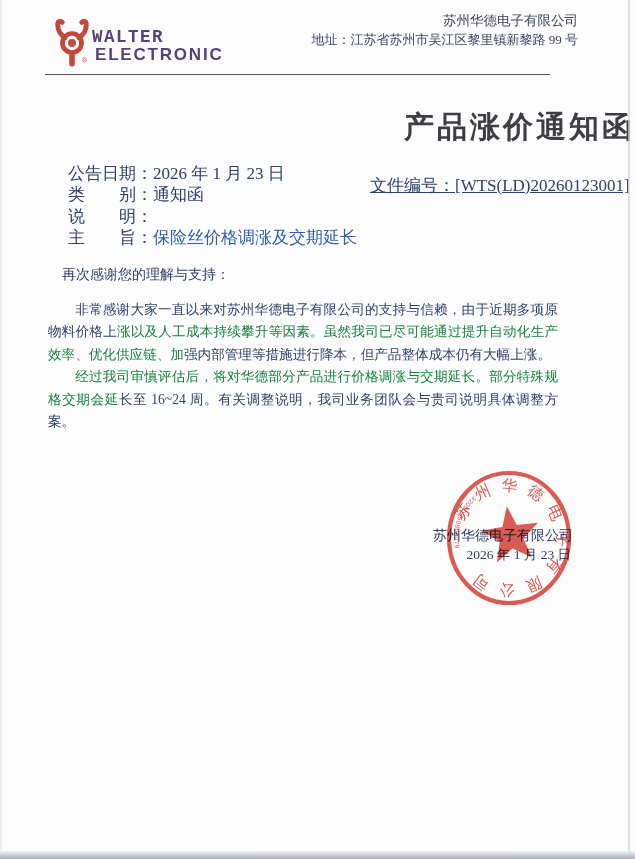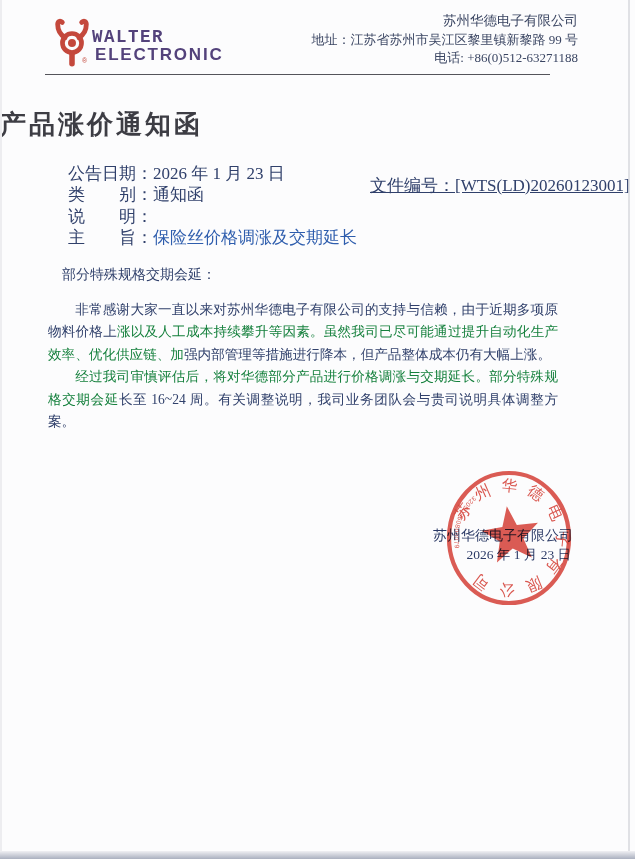--- a/index.html
+++ b/index.html
@@ -25,22 +25,22 @@
     font-family:"Liberation Sans",sans-serif;
   }
   .contact{
     position:absolute;right:57px;top:12px;text-align:right;
     font-size:13px;line-height:18.5px;color:#3a4562;white-space:nowrap;
   }
   .contact .company{font-size:13.5px;}
   .rule{position:absolute;left:45px;top:74px;width:505px;height:0;border-top:1.5px solid #54545a;}
   
   .doc-title{
-    position:absolute;left:0;right:0;top:107px;text-align:left;
-    font-size:26px;letter-spacing:3px;font-weight:600;color:#3d3d44;
+    position:absolute;left:0;right:0;top:107px;text-align:right;
+    font-size:30px;letter-spacing:3px;font-weight:600;color:#3d3d44;
   }
   
   .meta{position:absolute;left:68px;top:163px;width:520px;font-size:17px;
         line-height:21.3px;color:#30406b;}
   .meta-row{position:relative;white-space:nowrap;}
   .doc-no{position:absolute;left:302px;top:12px;text-decoration:underline;}
   .subject-value{color:#2e5dad;}
   
   .salutation{position:absolute;left:62px;top:266px;font-size:14px;color:#30406b;}
   .body-flow{
@@ -78,21 +78,20 @@
     </g>
     <circle cx="30" cy="32" r="4.6" fill="#c4483c"></circle>
   </svg>
   <span class="reg-mark">®</span>
   <div class="brand-line1">WALTER</div>
   <div class="brand-line2">ELECTRONIC</div>
 
   <div class="contact">
     <div class="company">苏州华德电子有限公司</div>
     <div>地址：江苏省苏州市吴江区黎里镇新黎路 99 号</div>
-    <div>电话: +86(0)512-63271188</div>
   </div>
   <div class="rule"></div>
 
   <div class="doc-title">产品涨价通知函</div>
 
   <div class="meta">
     <div class="meta-row">
       <span>公告日期：</span><span>2026 年 1 月 23 日</span>
       <span class="doc-no"><span>文件编号：</span><span>[WTS(LD)20260123001]</span></span>
     </div>
@@ -100,21 +99,21 @@
       <span>类　　别：</span><span>通知函</span>
     </div>
     <div class="meta-row">
       <span>说　　明：</span><span></span>
     </div>
     <div class="meta-row">
       <span>主　　旨：</span><span class="subject-value">保险丝价格调涨及交期延长</span>
     </div>
   </div>
 
-  <div class="salutation">部分特殊规格交期会延：</div>
+  <div class="salutation">再次感谢您的理解与支持：</div>
 
   <div class="body-flow">
     <p><span>非常感谢大家一直以来对苏州华德电子有限公司的支持与信赖，由于近期多项原物料价格上</span><span class="tint">涨以及人工成本持续攀升等因素。虽然我司已尽可能通过提升自动化生产效率、优化供应链、加</span><span>强内部管理等措施进行降本，但产品整体成本仍有大幅上涨。</span></p>
     <p><span class="tint">经过我司审慎评估后，将对华德部分产品进行价格调涨与交期延长。部分特殊规格交期会延</span><span>长至 16~24 周。有关调整说明，我司业务团队会与贵司说明具体调整方案。</span></p>
   </div>
 
   <div class="sig-company">苏州华德电子有限公司</div>
   <div class="sig-date">2026 年 1 月 23 日</div>
 
   <svg class="stamp" viewBox="0 0 635 859" aria-hidden="true">

